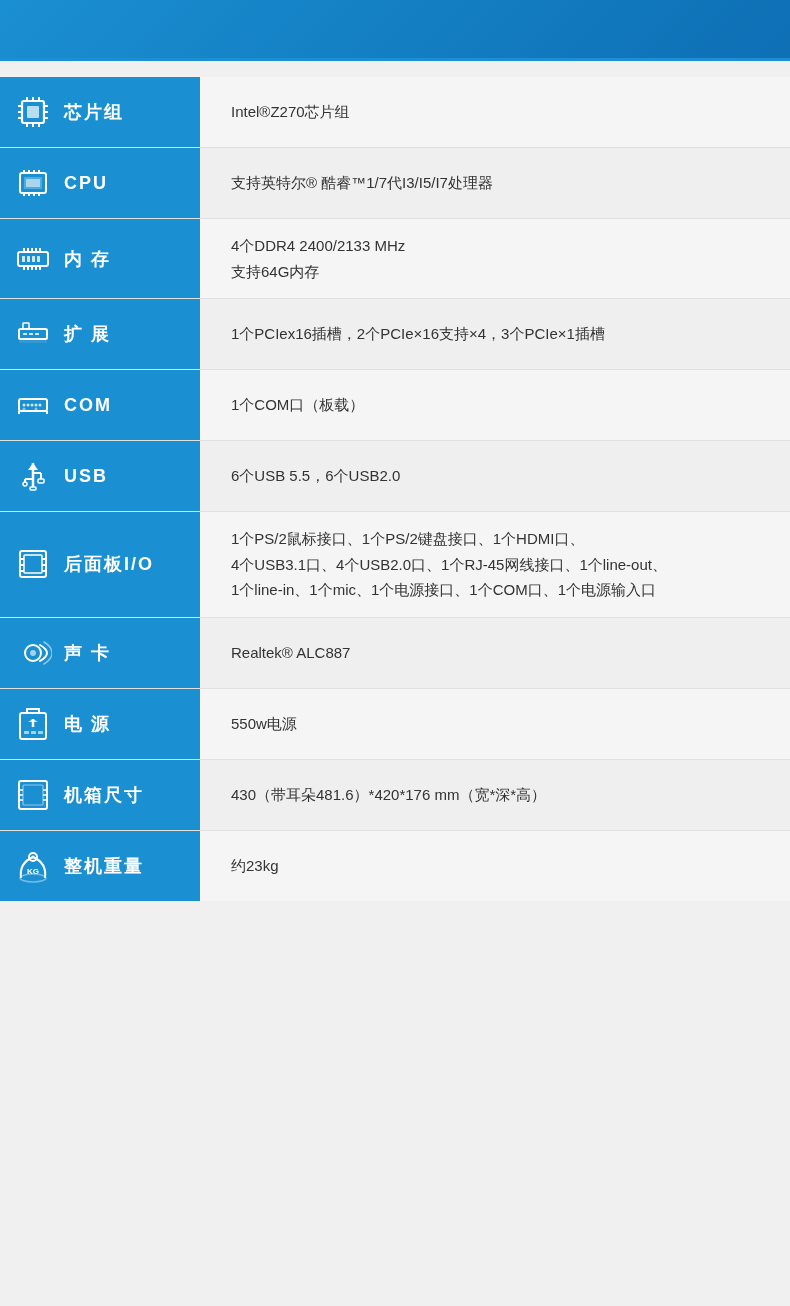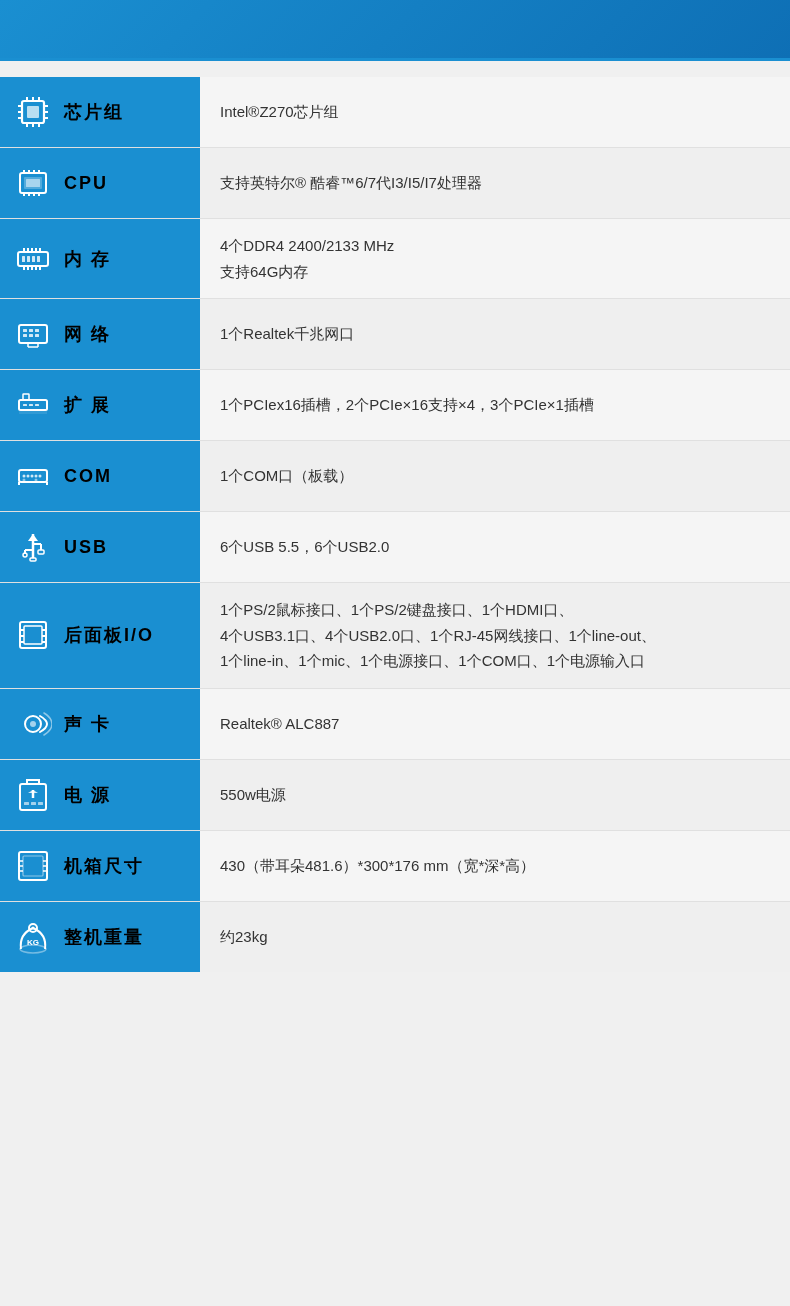--- a/index.html
+++ b/index.html
@@ -64,30 +64,30 @@
     .icon-box {
       width: 42px;
       height: 42px;
       display: flex;
       align-items: center;
       justify-content: center;
       flex-shrink: 0;
     }
 
     .label-text {
-      color: #000000;
+      color: #ffffff;
       font-size: 18px;
       font-weight: bold;
       letter-spacing: 2px;
       white-space: nowrap;
     }
 
     .value-cell {
       background: #f5f5f5;
-      padding: 14px 20px;
+      padding: 14px 31px;
       font-size: 15px;
       color: #333;
       line-height: 1.7;
       vertical-align: middle;
     }
 
     .specs-table tr:nth-child(even) .value-cell {
       background: #efefef;
     }
 
@@ -148,21 +148,21 @@
     <line x1="25" y1="6" x2="25" y2="9" stroke="white" stroke-width="2"></line>
     <line x1="10" y1="29" x2="10" y2="32" stroke="white" stroke-width="2"></line>
     <line x1="15" y1="29" x2="15" y2="32" stroke="white" stroke-width="2"></line>
     <line x1="20" y1="29" x2="20" y2="32" stroke="white" stroke-width="2"></line>
     <line x1="25" y1="29" x2="25" y2="32" stroke="white" stroke-width="2"></line>
   </svg>
             </div>
         <span class="label-text">CPU</span>
       </div>
     </td>
-    <td class="value-cell">支持英特尔® 酷睿™6/7代I3/I5/I7处理器</td>
+    <td class="value-cell">支持英特尔® 酷睿™1/7代I3/I5/I7处理器</td>
   </tr>
       <tr>
     <td class="label-cell">
       <div class="label-inner">
         <div class="icon-box">
               <svg width="38" height="38" viewBox="0 0 38 38" fill="none">
     <rect x="4" y="12" width="30" height="14" rx="2" stroke="white" stroke-width="2" fill="none"></rect>
     <rect x="8" y="16" width="3" height="6" rx="0.5" fill="white" opacity="0.8"></rect>
     <rect x="13" y="16" width="3" height="6" rx="0.5" fill="white" opacity="0.8"></rect>
     <rect x="18" y="16" width="3" height="6" rx="0.5" fill="white" opacity="0.8"></rect>
@@ -182,43 +182,20 @@
         <span class="label-text">内 存</span>
       </div>
     </td>
     <td class="value-cell">4个DDR4 2400/2133 MHz<br>支持64G内存</td>
   </tr>
       <tr>
     <td class="label-cell">
       <div class="label-inner">
         <div class="icon-box">
               <svg width="38" height="38" viewBox="0 0 38 38" fill="none">
-    <rect x="5" y="10" width="28" height="18" rx="2" stroke="white" stroke-width="2" fill="none"></rect>
-    <rect x="9" y="14" width="4" height="3" rx="0.5" fill="white" opacity="0.8"></rect>
-    <rect x="15" y="14" width="4" height="3" rx="0.5" fill="white" opacity="0.8"></rect>
-    <rect x="21" y="14" width="4" height="3" rx="0.5" fill="white" opacity="0.8"></rect>
-    <rect x="9" y="19" width="4" height="3" rx="0.5" fill="white" opacity="0.8"></rect>
-    <rect x="15" y="19" width="4" height="3" rx="0.5" fill="white" opacity="0.8"></rect>
-    <rect x="21" y="19" width="4" height="3" rx="0.5" fill="white" opacity="0.8"></rect>
-    <line x1="8" y1="28" x2="30" y2="28" stroke="white" stroke-width="1.5"></line>
-    <line x1="14" y1="28" x2="14" y2="32" stroke="white" stroke-width="1.5"></line>
-    <line x1="24" y1="28" x2="24" y2="32" stroke="white" stroke-width="1.5"></line>
-    <line x1="14" y1="32" x2="24" y2="32" stroke="white" stroke-width="1.5"></line>
-  </svg>
-            </div>
-        <span class="label-text">网 络</span>
-      </div>
-    </td>
-    <td class="value-cell">1个Realtek千兆网口</td>
-  </tr>
-      <tr>
-    <td class="label-cell">
-      <div class="label-inner">
-        <div class="icon-box">
-              <svg width="38" height="38" viewBox="0 0 38 38" fill="none">
     <rect x="5" y="14" width="28" height="10" rx="1.5" stroke="white" stroke-width="2" fill="none"></rect>
     <rect x="9" y="18" width="4" height="2" rx="0.5" fill="white" opacity="0.8"></rect>
     <rect x="15" y="18" width="4" height="2" rx="0.5" fill="white" opacity="0.8"></rect>
     <rect x="21" y="18" width="4" height="2" rx="0.5" fill="white" opacity="0.8"></rect>
     <rect x="9" y="8" width="6" height="6" rx="0.5" stroke="white" stroke-width="1.5" fill="none"></rect>
     <line x1="12" y1="14" x2="12" y2="14" stroke="white" stroke-width="1.5"></line>
     <rect x="5" y="24" width="28" height="4" rx="0" fill="white" opacity="0.1"></rect>
   </svg>
             </div>
         <span class="label-text">扩 展</span>
@@ -335,21 +312,21 @@
     <line x1="5" y1="19" x2="9" y2="19" stroke="white" stroke-width="1.5"></line>
     <line x1="5" y1="24" x2="9" y2="24" stroke="white" stroke-width="1.5"></line>
     <line x1="33" y1="14" x2="29" y2="14" stroke="white" stroke-width="1.5"></line>
     <line x1="33" y1="19" x2="29" y2="19" stroke="white" stroke-width="1.5"></line>
     <line x1="33" y1="24" x2="29" y2="24" stroke="white" stroke-width="1.5"></line>
   </svg>
             </div>
         <span class="label-text">机箱尺寸</span>
       </div>
     </td>
-    <td class="value-cell">430（带耳朵481.6）*300*176 mm（宽*深*高）</td>
+    <td class="value-cell">430（带耳朵481.6）*420*176 mm（宽*深*高）</td>
   </tr>
       <tr>
     <td class="label-cell">
       <div class="label-inner">
         <div class="icon-box">
               <svg width="38" height="38" viewBox="0 0 38 38" fill="none">
     <ellipse cx="19" cy="31" rx="13" ry="4" stroke="white" stroke-width="1.5" fill="none" opacity="0.4"></ellipse>
     <path d="M7 31 Q5 16 19 10 Q33 16 31 31" stroke="white" stroke-width="2" fill="none"></path>
     <circle cx="19" cy="10" r="4" stroke="white" stroke-width="2" fill="none"></circle>
     <circle cx="19" cy="10" r="1.5" fill="white"></circle>

